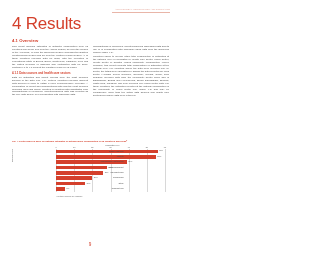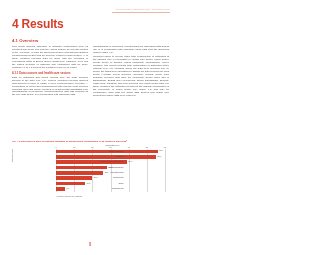--- a/index.html
+++ b/index.html
@@ -24,23 +24,23 @@
     white-space:nowrap;
   }
   .runhead-rule{
     position:absolute;top:12.2px;right:10px;
     width:58px;height:.5px;background:#e8b5a8;
   }
 
   
   .chapter-title{
     position:absolute;left:12px;top:18px;
-    font-size:12px;line-height:12px;
-    color:#d4402c;
-    font-weight:700;
+    font-size:17px;line-height:12px;
+    color:#d4402c;
+    font-weight:400;
     letter-spacing:-.2px;
   }
 
   
   .sec-head{
     position:absolute;left:12px;top:38px;
     font-size:4.2px;line-height:5px;
     color:#d4402c;
     font-weight:700;
     letter-spacing:.05px;

